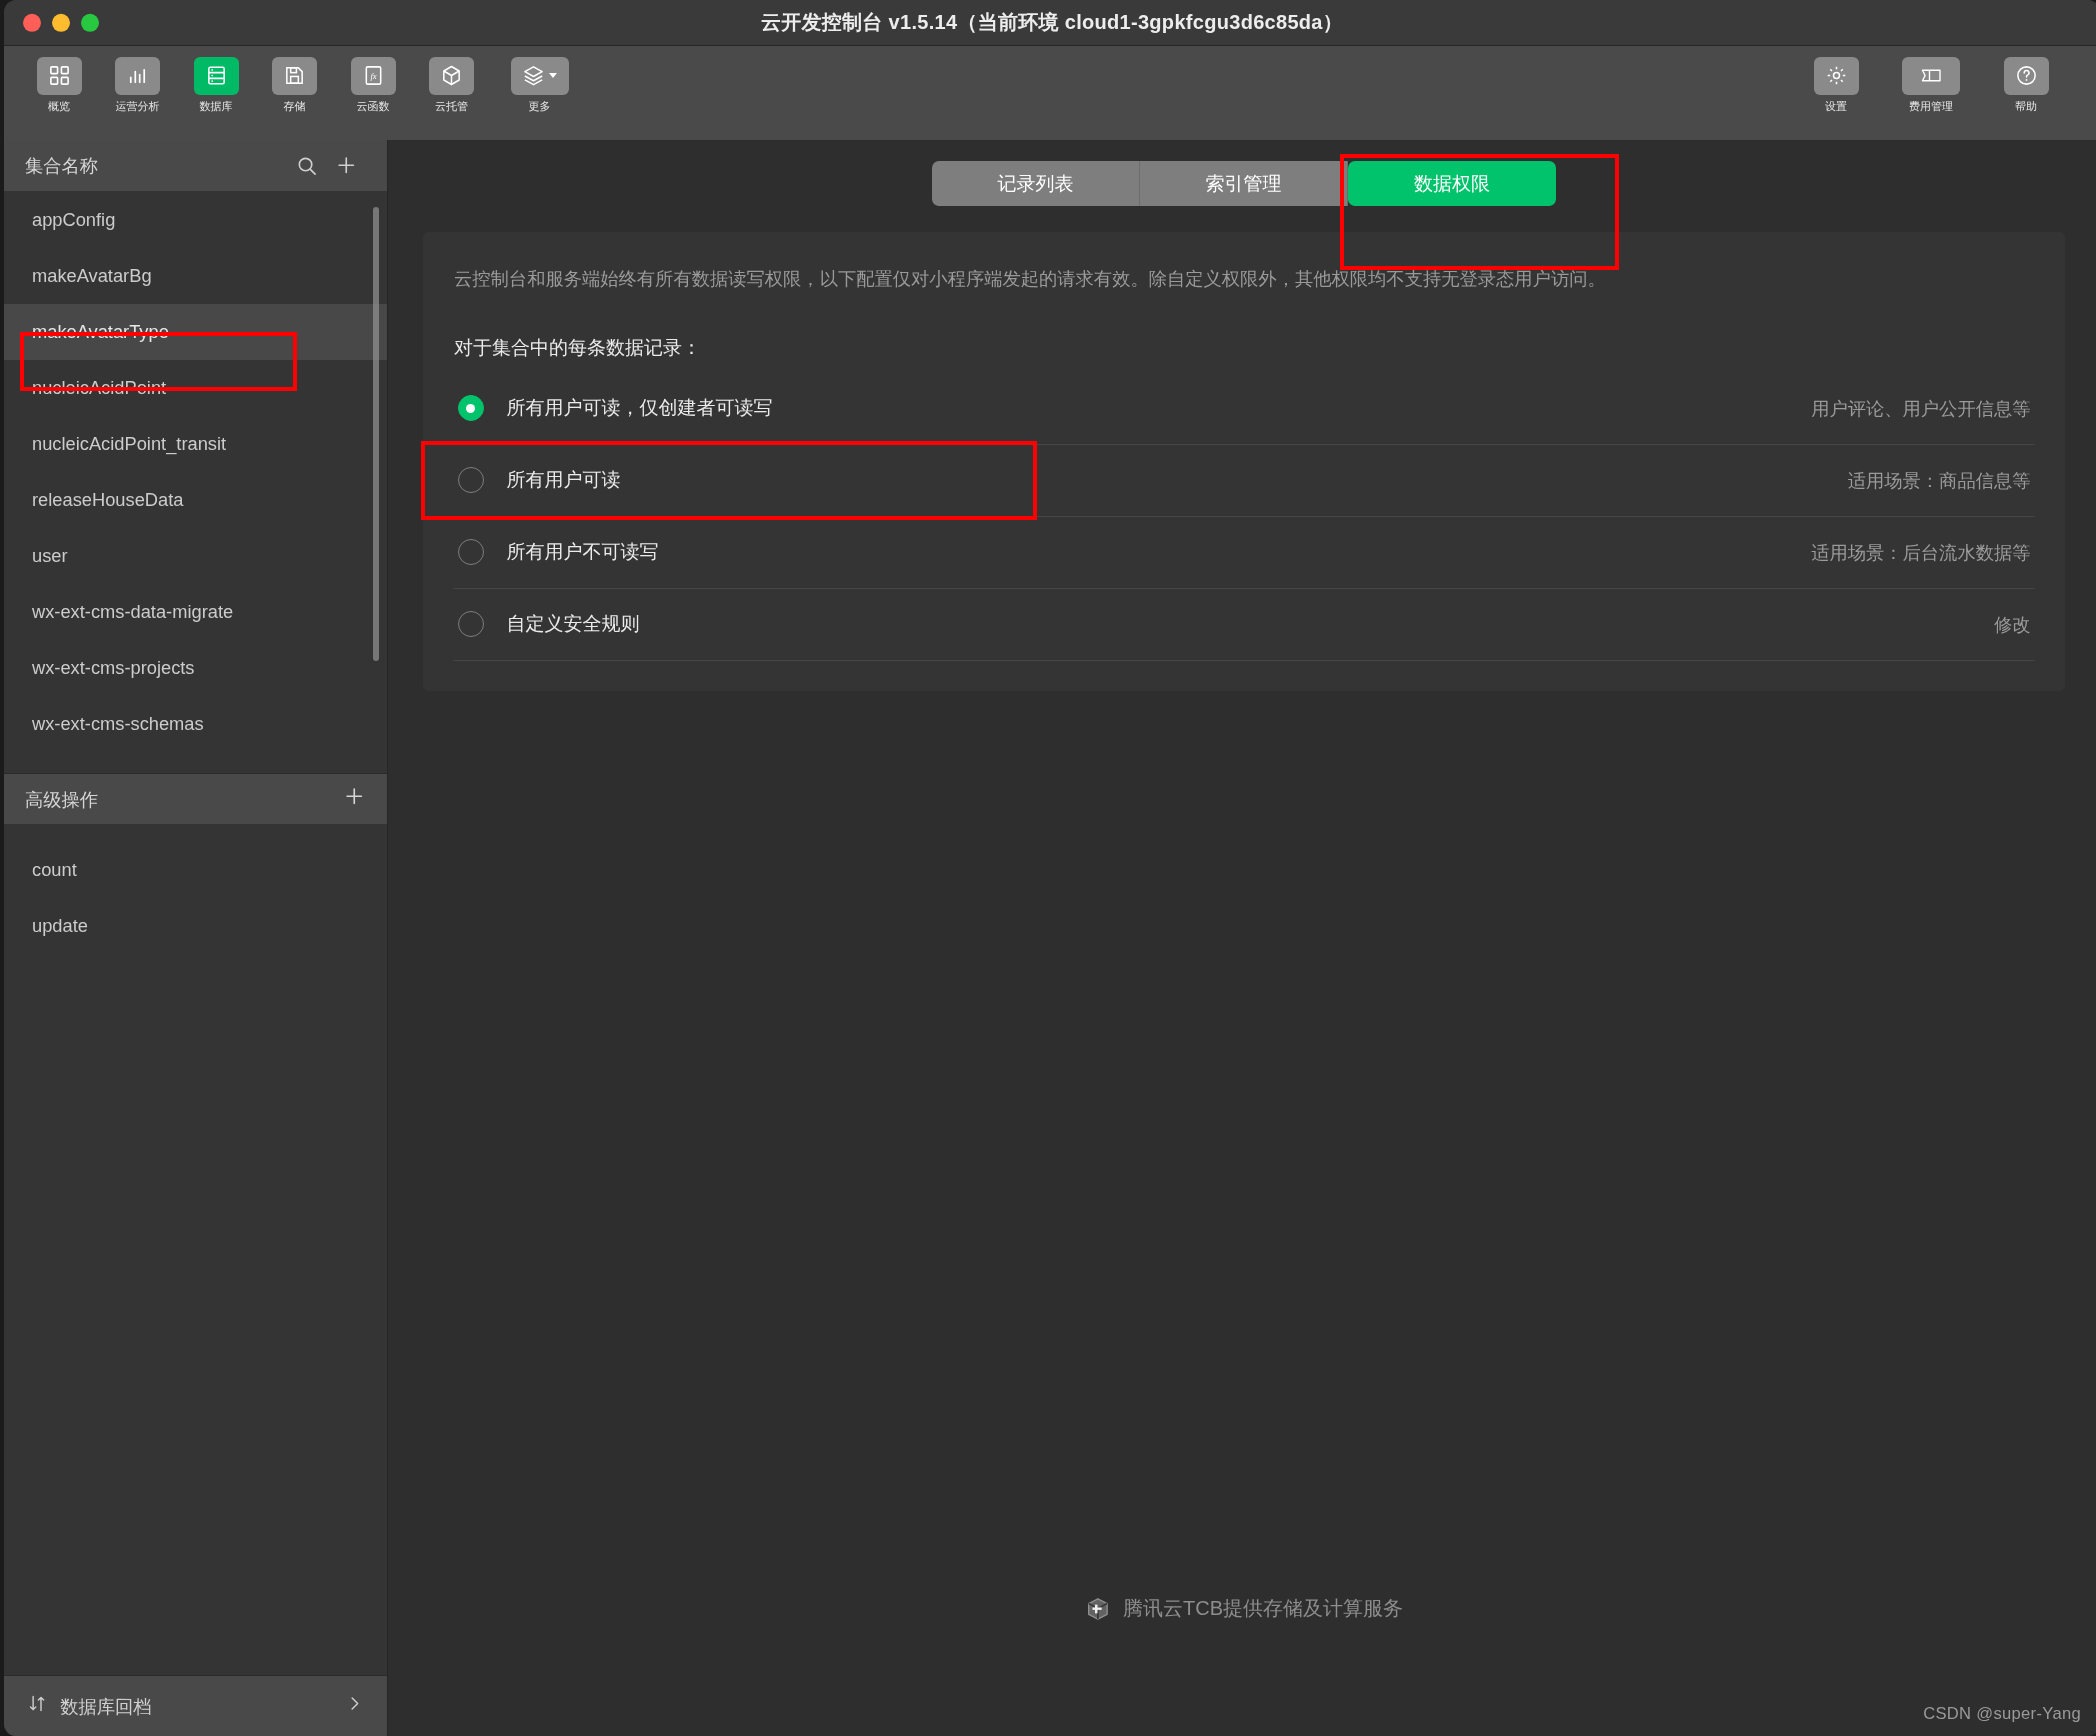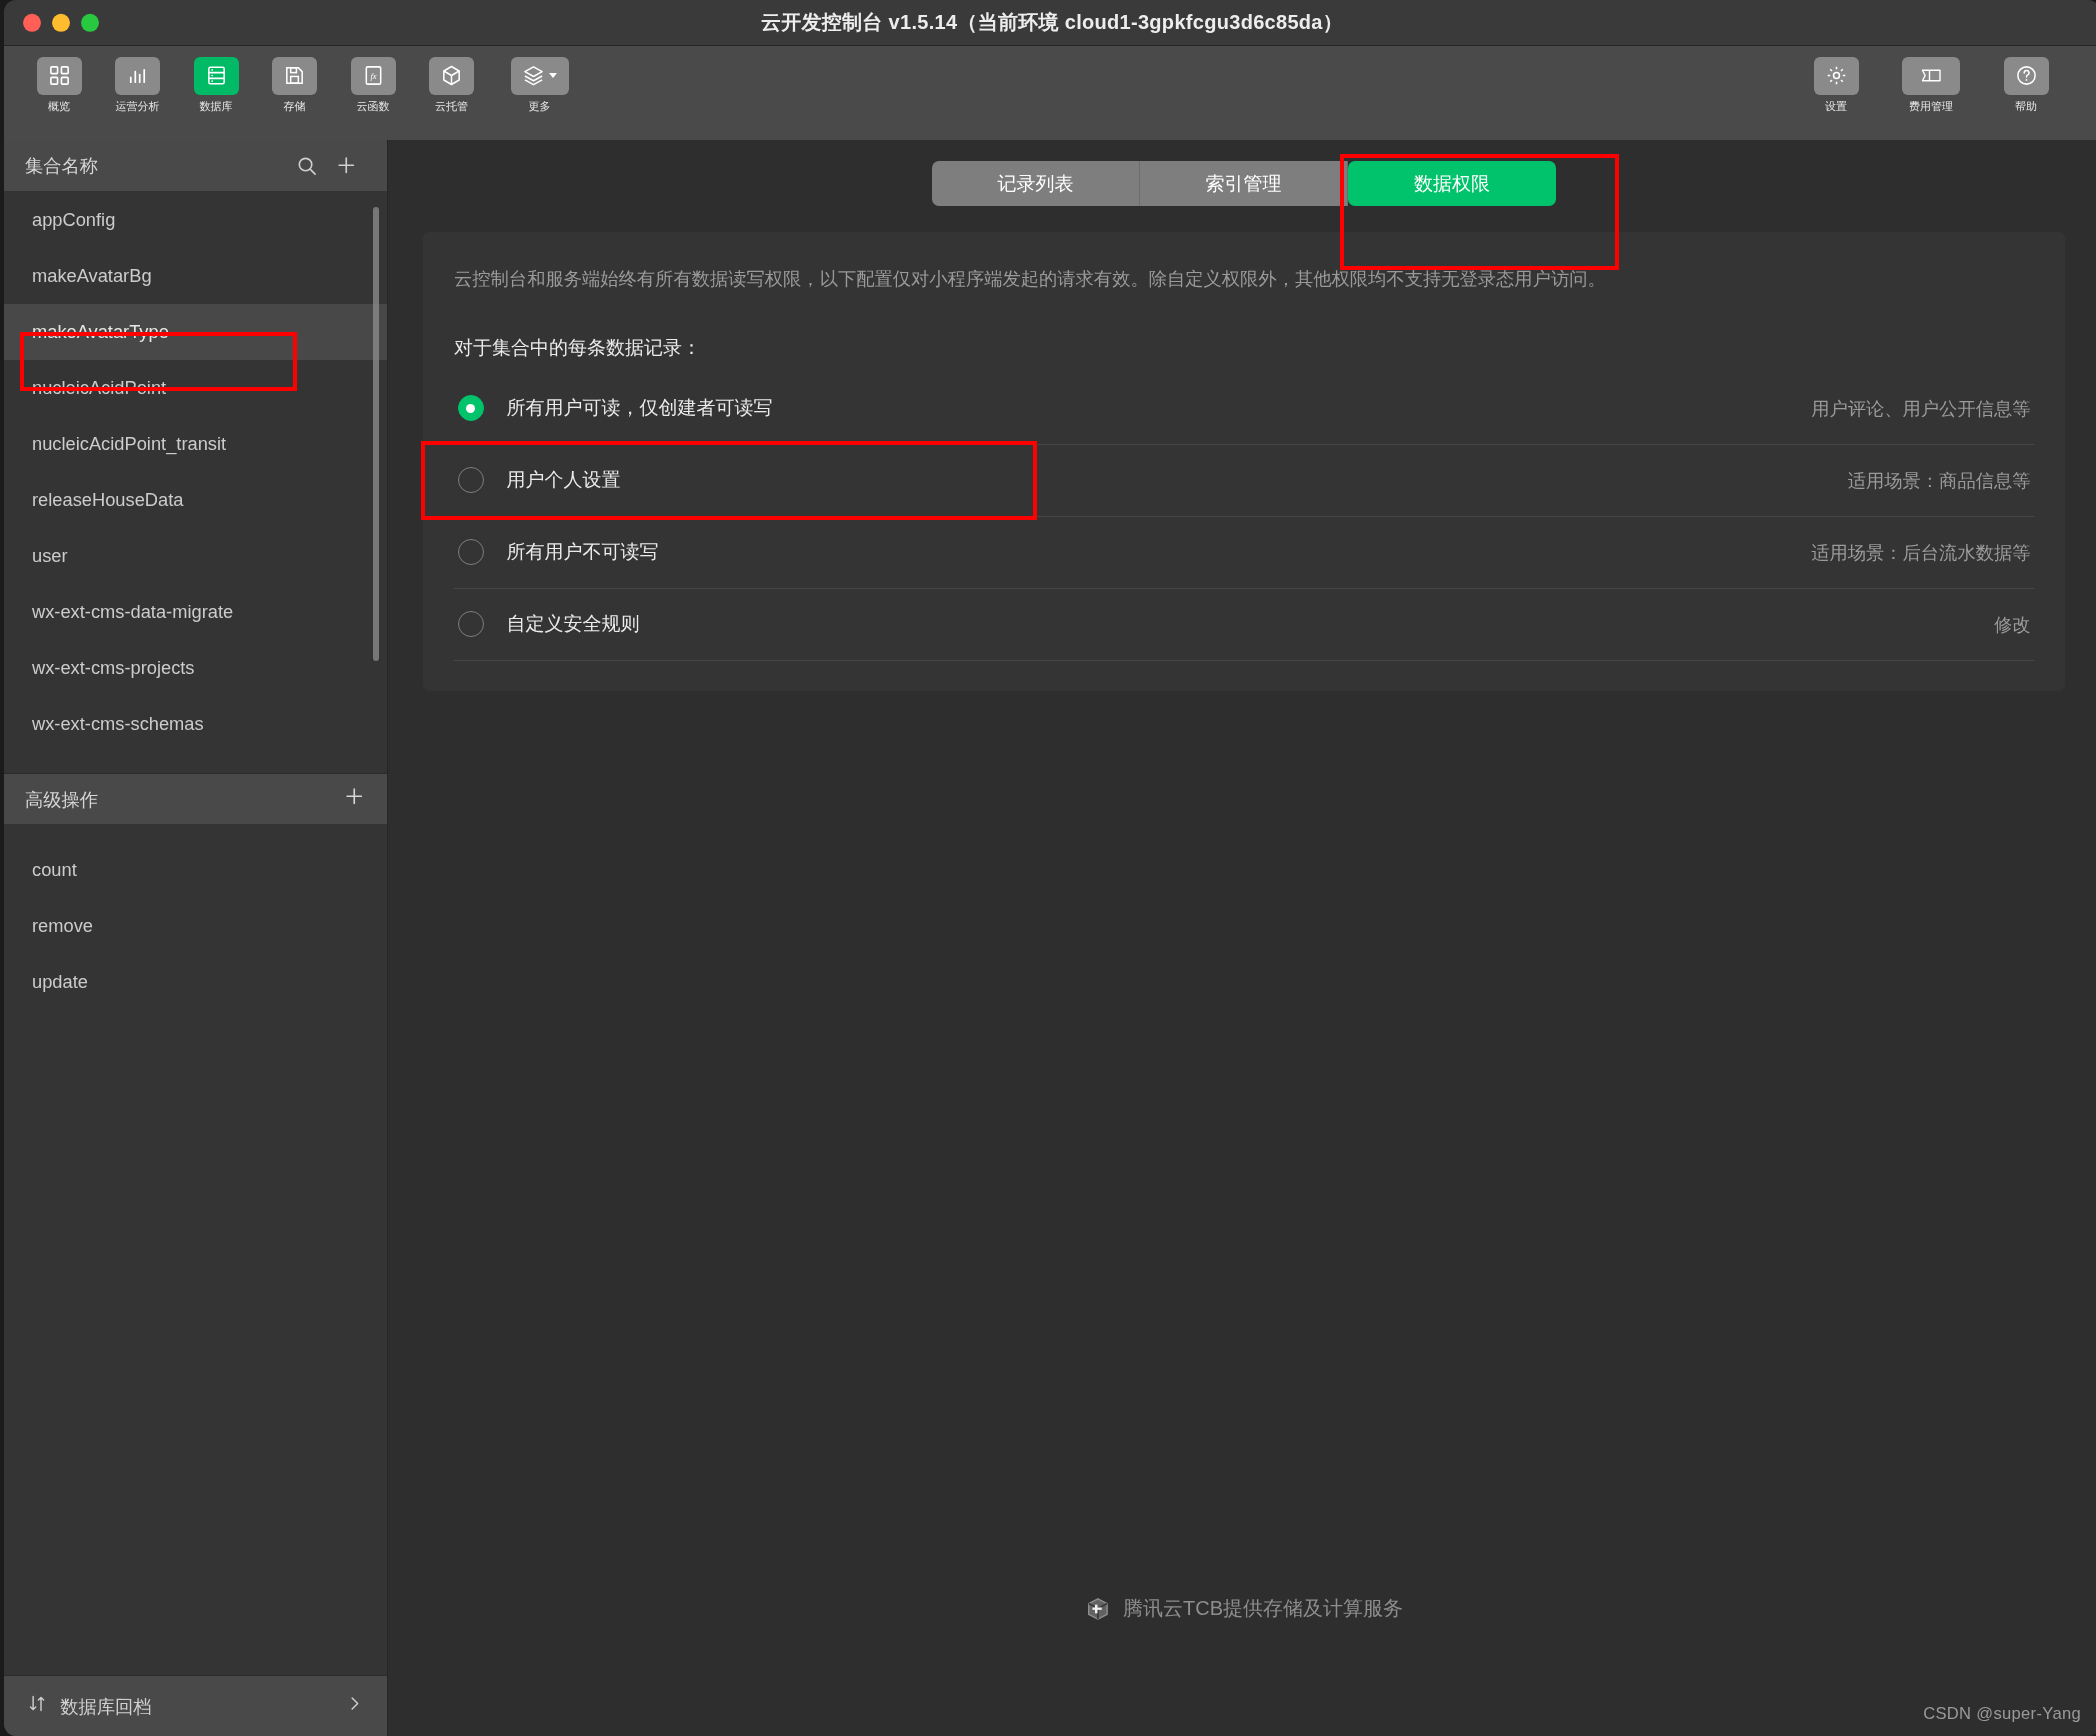--- a/index.html
+++ b/index.html
@@ -366,23 +366,20 @@
           <svg width="24.5" height="24.5" viewBox="0 0 24 24" fill="none" stroke="currentColor" stroke-width="1.6" stroke-linecap="round">
             <line x1="12" y1="5" x2="12" y2="19"></line>
               <line x1="5" y1="12" x2="19" y2="12"></line>
           </svg>
         </span>
       </div>
 
       <div class="adv-list">
         <div class="adv-item">
             <span>count</span>
-          </div>
-        <div class="adv-item">
-            <span>remove</span>
           </div>
         <div class="adv-item">
             <span>update</span>
           </div>
       </div>
 
       <div class="side-foot">
         <span>
           <svg width="21" height="21" viewBox="0 0 24 24" fill="none" stroke="currentColor" stroke-width="1.6" stroke-linecap="round" stroke-linejoin="round">
             <path d="M7 4v15M7 19l-3-3M7 19l3-3"></path>
@@ -422,21 +419,21 @@
 
           <div class="opt">
             <span class="radio checked"></span>
             <span class="opt-label">所有用户可读，仅创建者可读写</span>
             <span class="opt-hint">用户评论、用户公开信息等</span>
           </div>
 
 
           <div class="opt">
             <span class="radio"></span>
-            <span class="opt-label">用户个人设置</span>
+            <span class="opt-label">所有用户可读</span>
             <span class="opt-hint">适用场景：商品信息等</span>
           </div>
 
           <div class="opt">
             <span class="radio"></span>
             <span class="opt-label">所有用户不可读写</span>
             <span class="opt-hint">适用场景：后台流水数据等</span>
           </div>
 
           <div class="opt">

